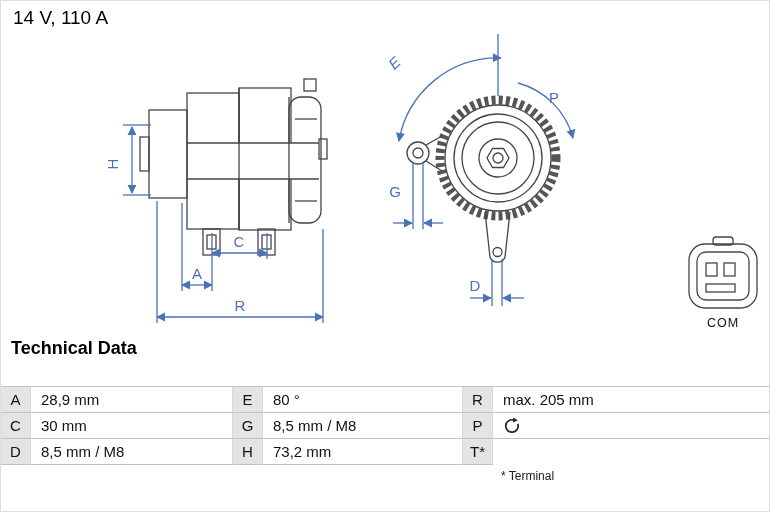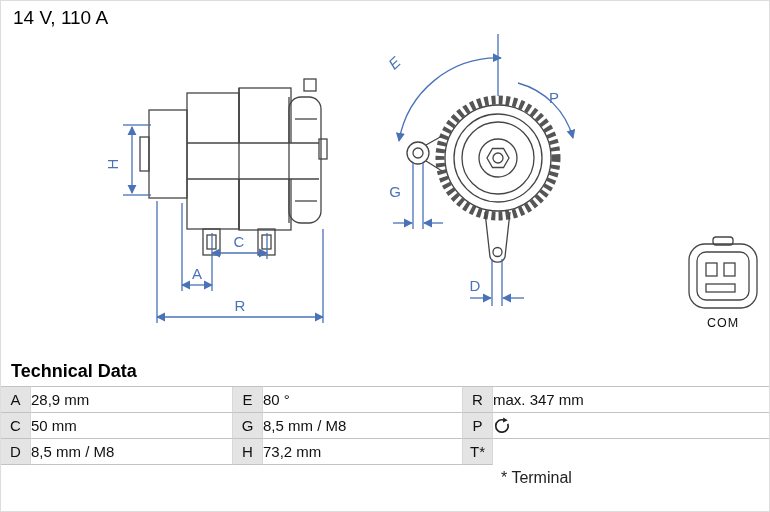--- a/index.html
+++ b/index.html
@@ -1,28 +1,28 @@
 <!DOCTYPE html>
 <html><head>
 <meta charset="utf-8">
 <style>
   html,body{margin:0;padding:0;background:#fff;font-family:"Liberation Sans",sans-serif;}
   .page{position:relative;width:770px;height:512px;background:#fff;border:1px solid #ddd;box-sizing:border-box;overflow:hidden;}
   .title{position:absolute;left:12px;top:6px;font-size:19px;color:#000;}
-  .heading{position:absolute;left:10px;top:360px;font-size:18px;font-weight:700;color:#000;}
+  .heading{position:absolute;left:10px;top:337px;font-size:18px;font-weight:700;color:#000;}
   .drawing{position:absolute;left:0;top:0;}
   .dim{stroke:#4a72b8;stroke-width:1.3;fill:none;}
   .dimtext{fill:#4a72b8;font-size:15px;}
   .draw{stroke:#454545;fill:none;stroke-width:1.3;}
   .tdata{position:absolute;left:0;top:385px;width:770px;display:grid;grid-template-columns:30px 202px 30px 200px 30px auto;border-top:1px solid #c3c3c3;}
   .cell{height:26px;display:flex;align-items:center;border-bottom:1px solid #c3c3c3;border-right:1px solid #d8d8d8;font-size:15px;color:#111;box-sizing:border-box;}
   .key{background:#e4e4e4;justify-content:center;}
-  .val{background:#fff;}
+  .val{padding-left:10px;background:#fff;}
   .last{border-right:none;}
-  .footnote{position:absolute;left:500px;top:468px;font-size:16px;color:#222;text-align:center;}
+  .footnote{position:absolute;left:500px;top:468px;font-size:12px;color:#222;text-align:center;}
   svg text{font-family:"Liberation Sans",sans-serif;}
 </style>
 </head>
 <body>
 
 <div class="page">
 
   <div class="title">14 V, 110 A</div>
 
   <svg class="drawing" width="770" height="356" viewBox="0 0 770 356">
@@ -136,24 +136,24 @@
 
   <div class="heading">Technical Data</div>
 
   <div class="tdata">
 
     <div class="cell key">A</div>
     <div class="cell val">28,9 mm</div>
     <div class="cell key">E</div>
     <div class="cell val">80 °</div>
     <div class="cell key">R</div>
-    <div class="cell val last">max. 347 mm</div>
+    <div class="cell val last">max. 205 mm</div>
 
     <div class="cell key">C</div>
-    <div class="cell val">50 mm</div>
+    <div class="cell val">30 mm</div>
     <div class="cell key">G</div>
     <div class="cell val">8,5 mm / M8</div>
     <div class="cell key">P</div>
     <div class="cell val last">
       <svg width="18" height="18" viewBox="0 0 18 18">
         <path d="M 14.8 6.9 A 6.2 6.2 0 1 1 10.6 3.0" fill="none" stroke="#222" stroke-width="1.7"></path>
         <polygon points="10.2,0.6 14.8,3.2 10.0,5.6" fill="#222"></polygon>
       </svg>
     </div>
 

